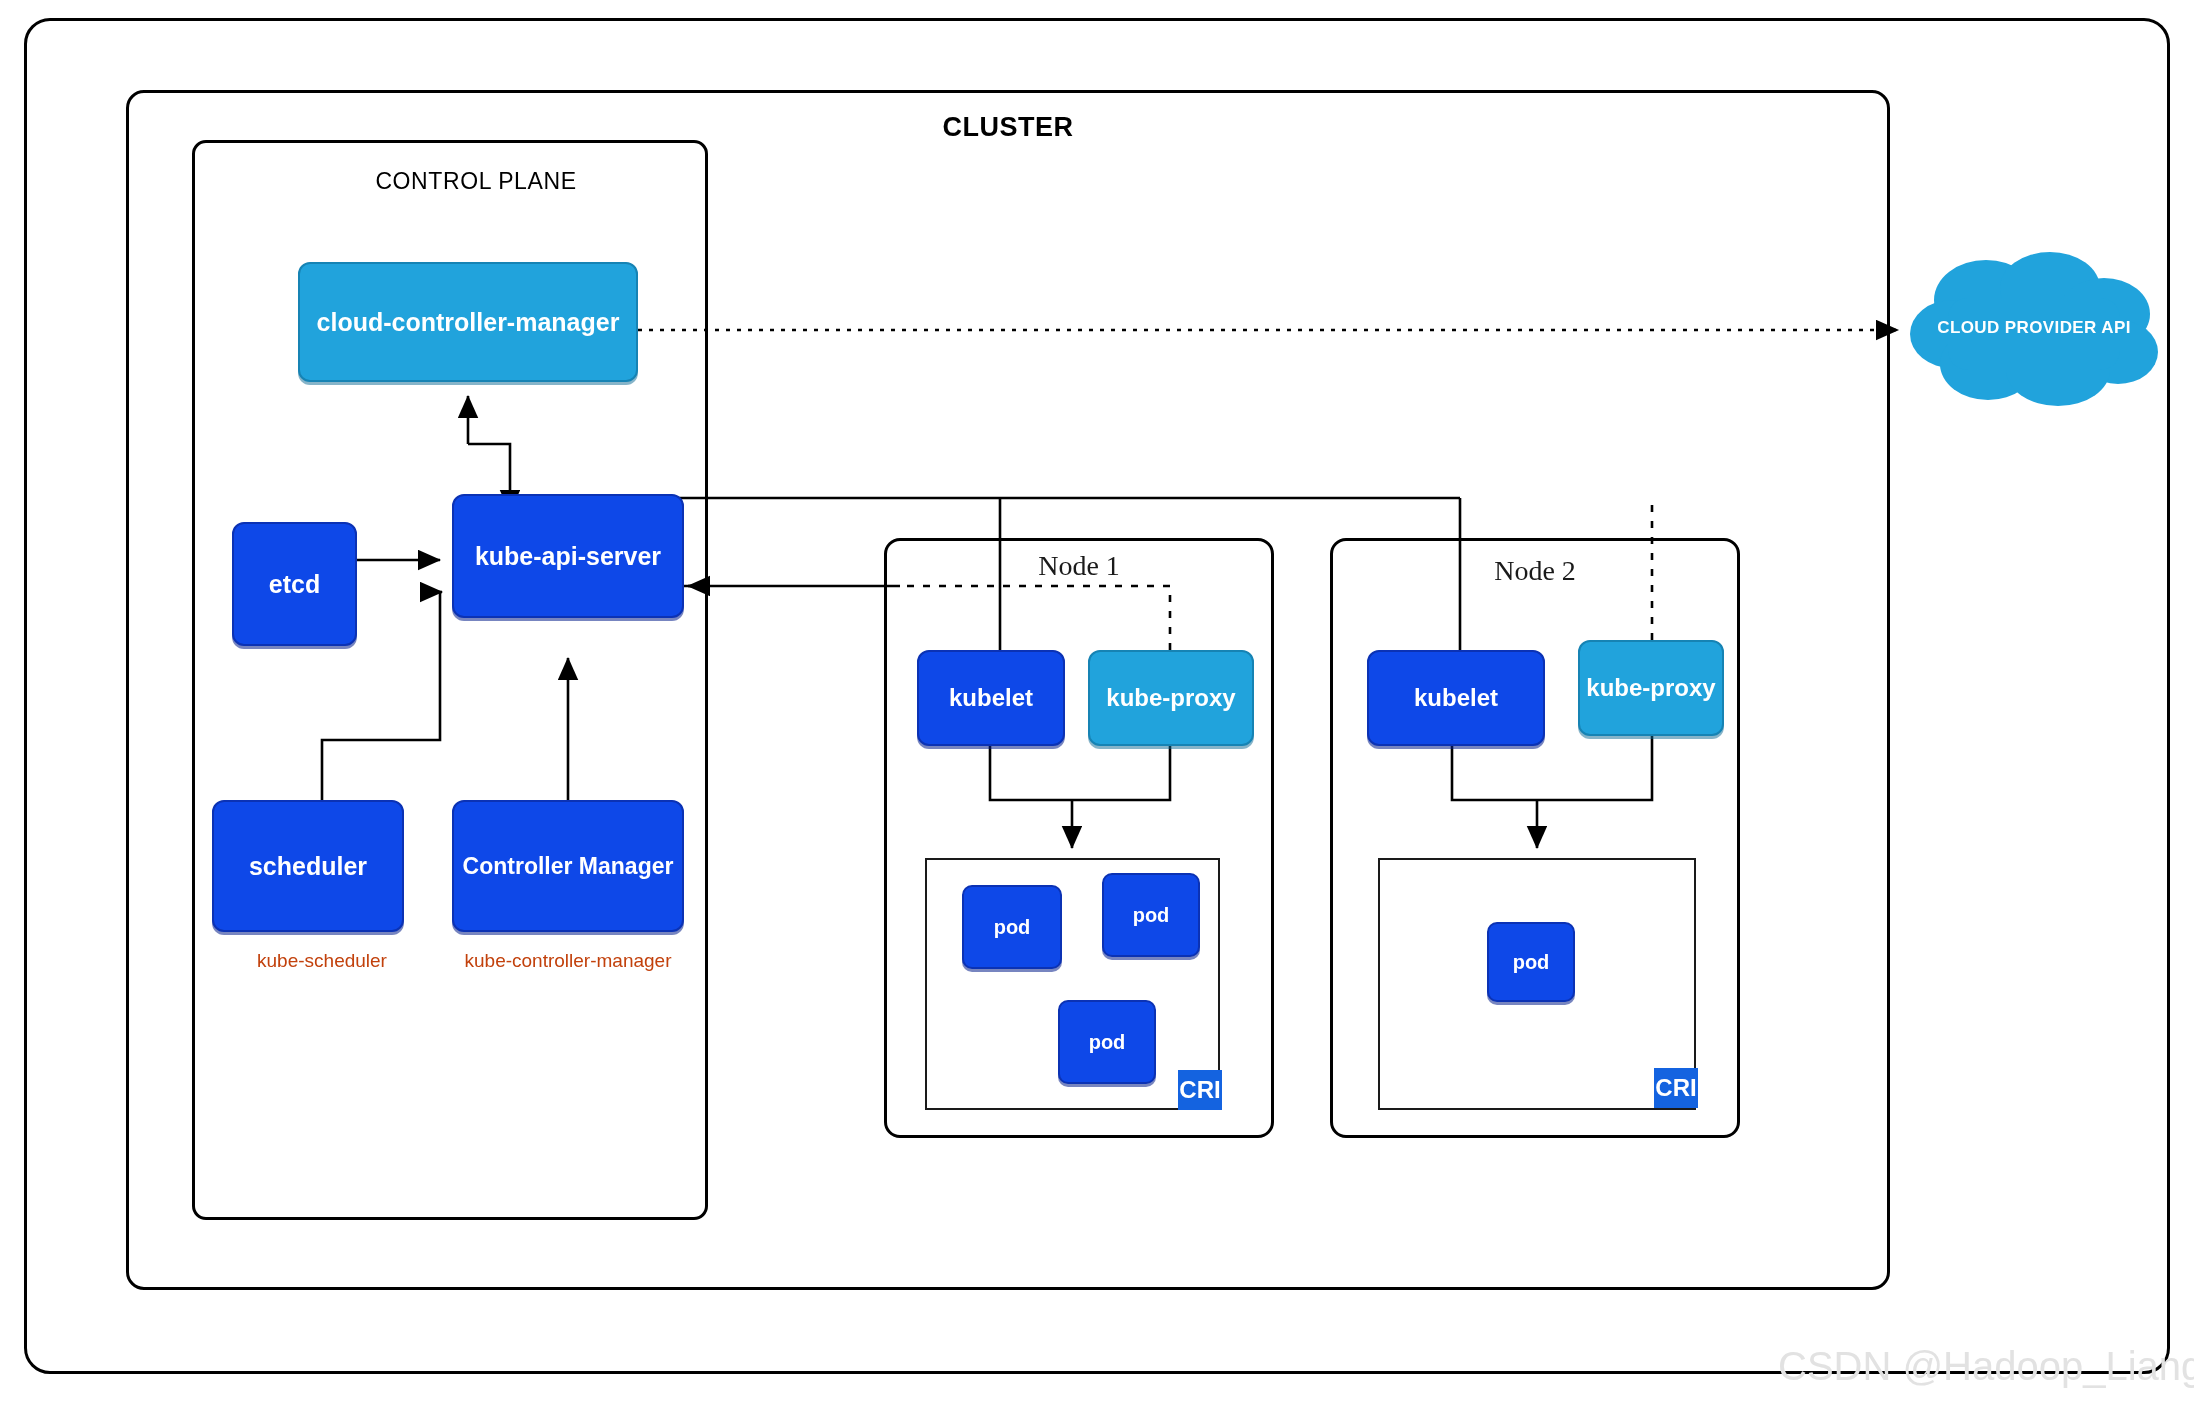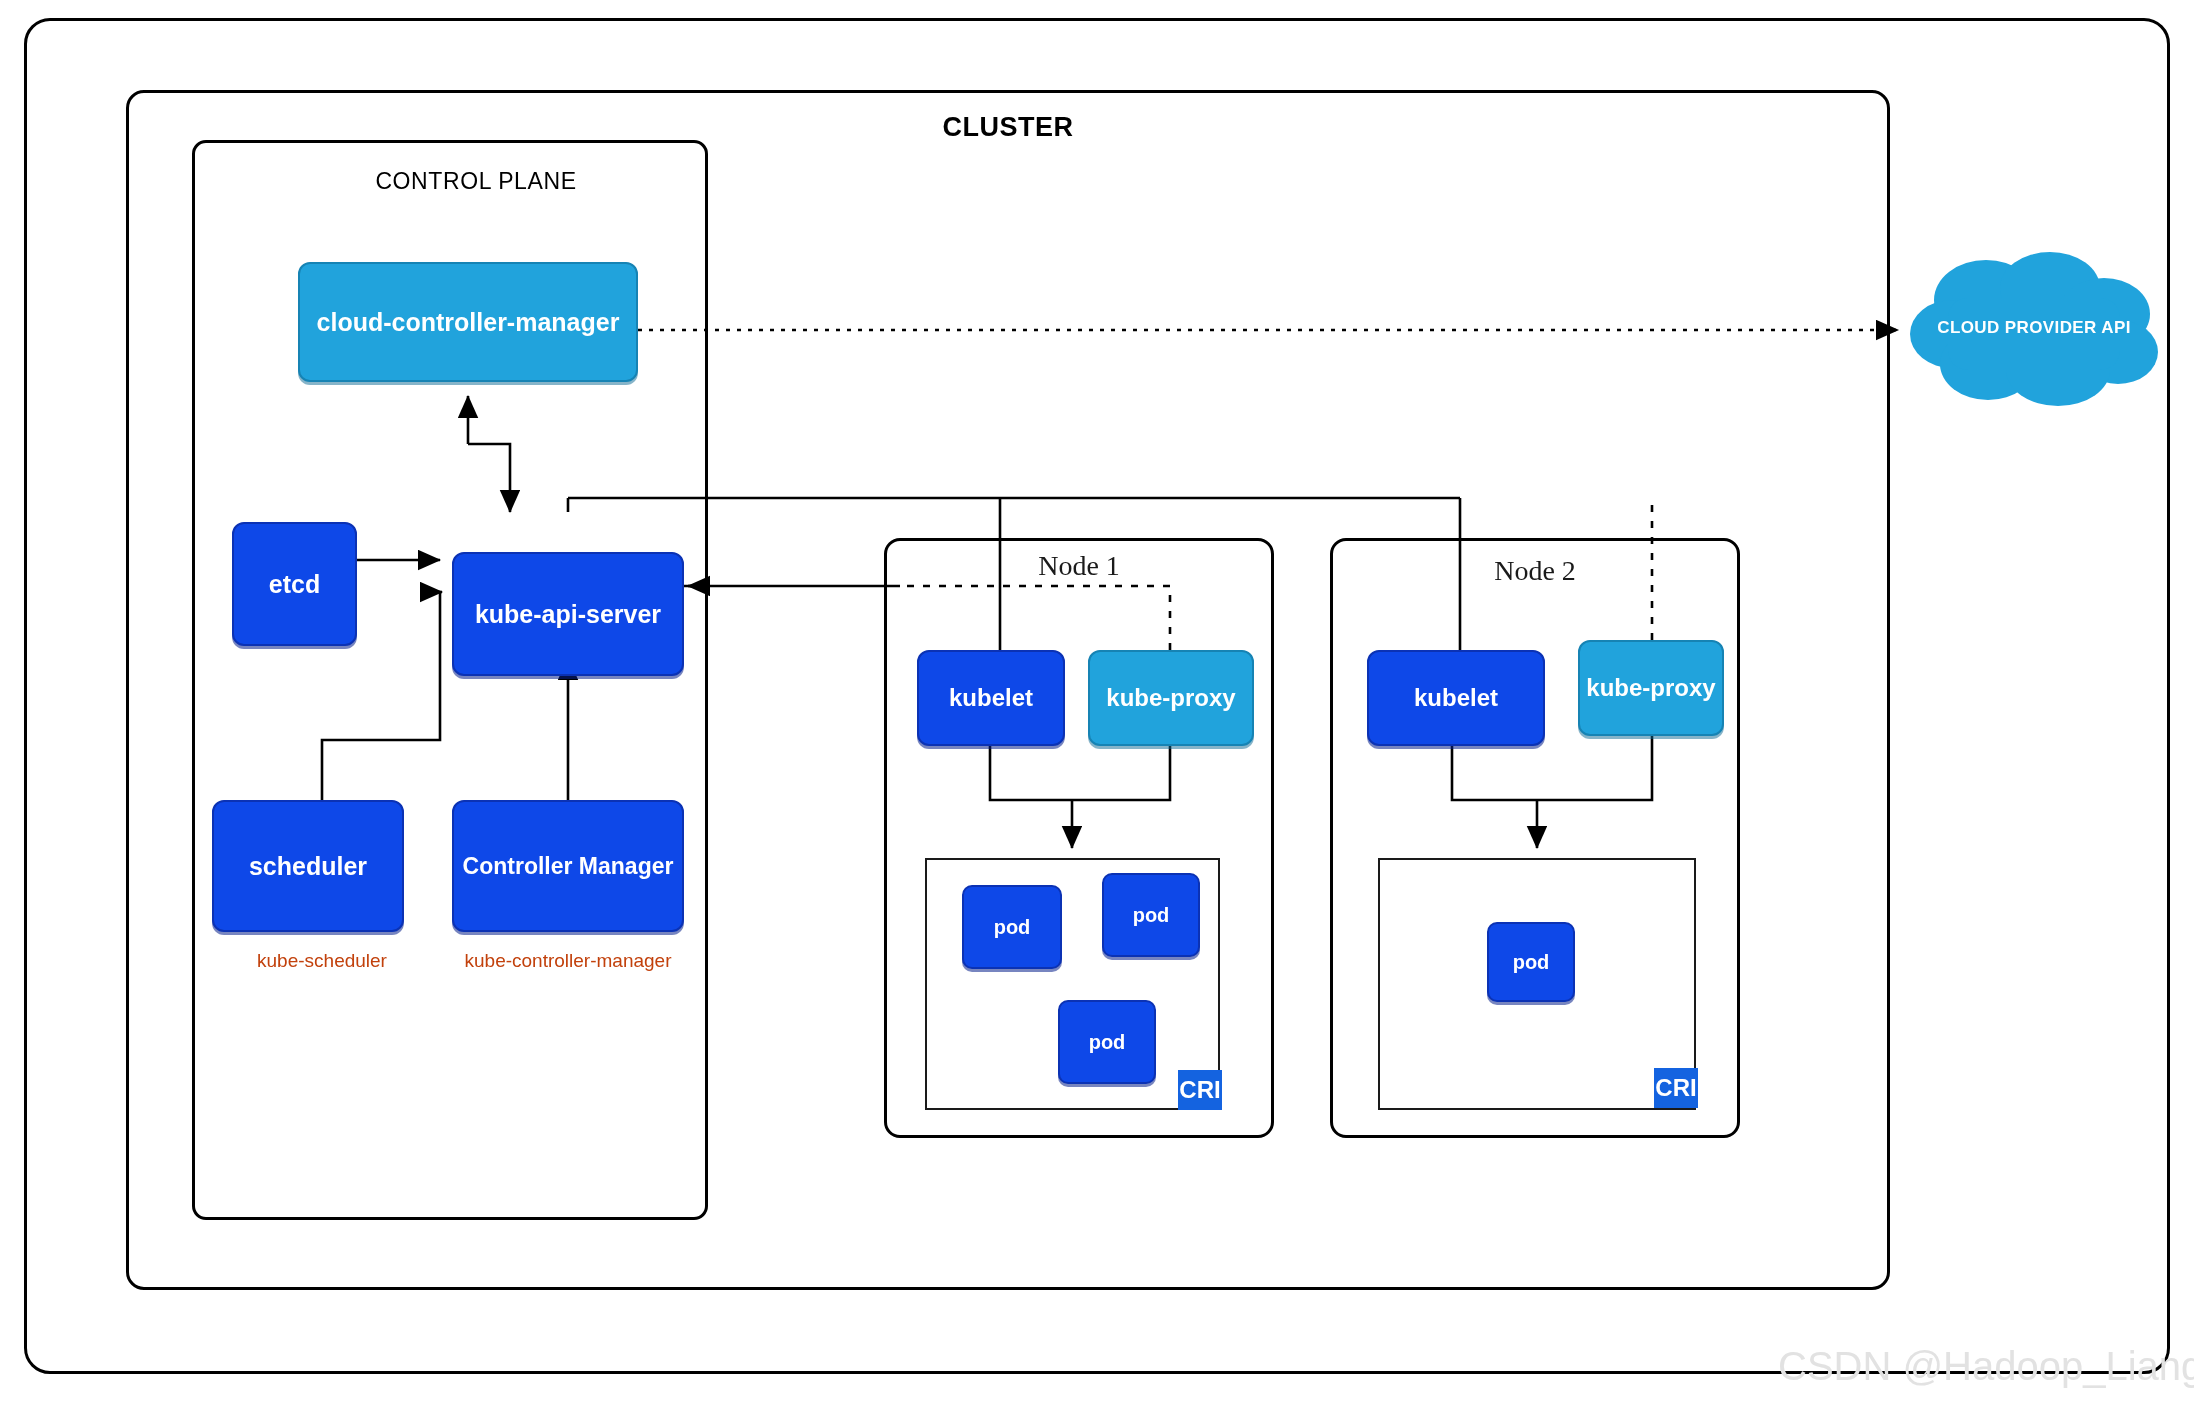--- a/index.html
+++ b/index.html
@@ -109,21 +109,21 @@
     font-weight: bold;
     font-size: 24px;
     display: flex;
     align-items: center;
     justify-content: center;
     box-sizing: border-box;
   }
 
   .ccm      { left: 298px; top: 262px;  width: 340px; height: 120px; font-size: 25px; }
   .etcd     { left: 232px; top: 522px;  width: 125px; height: 124px; font-size: 25px; }
-  .apiserver{ left: 452px; top: 552px;  width: 232px; height: 124px; font-size: 25px; }
+  .apiserver{ left: 452px; top: 494px;  width: 232px; height: 124px; font-size: 25px; }
   .scheduler{ left: 212px; top: 800px;  width: 192px; height: 132px; font-size: 25px; }
   .ctrlmgr  { left: 452px; top: 800px;  width: 232px; height: 132px; font-size: 23px; }
 
   .kubelet1 { left: 917px; top: 650px;  width: 148px; height: 96px; font-size: 24px; }
   .proxy1   { left: 1088px; top: 650px; width: 166px; height: 96px; font-size: 24px; }
   .kubelet2 { left: 1367px; top: 650px; width: 178px; height: 96px; font-size: 24px; }
   .proxy2   { left: 1578px; top: 640px; width: 146px; height: 96px; font-size: 24px; }
 
   .pod1a { left: 962px; top: 885px;  width: 100px; height: 84px; }
   .pod1b { left: 1102px; top: 873px; width: 98px;  height: 84px; }

